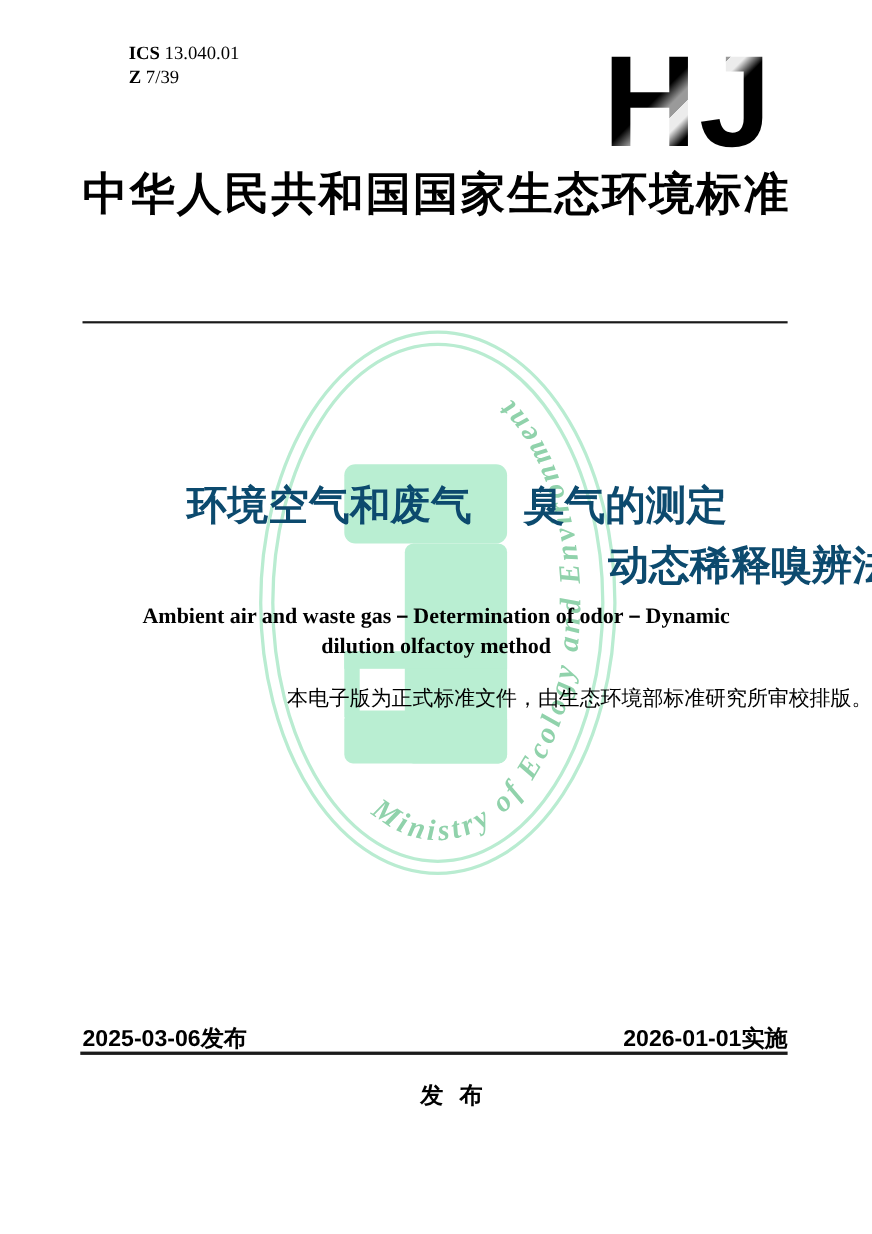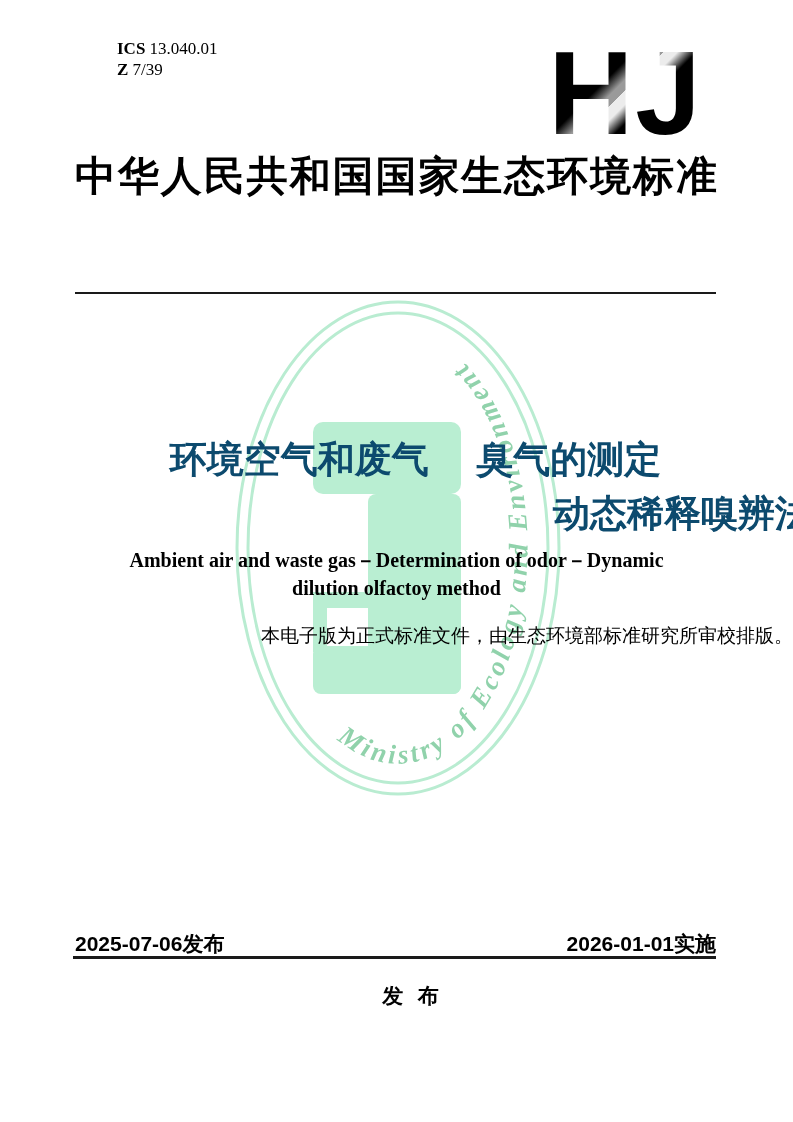--- a/index.html
+++ b/index.html
@@ -127,21 +127,21 @@
 
   <div class="layer title-en">
     <div>Ambient air and waste gas－Determination of odor－Dynamic</div>
     <div>dilution olfactoy method</div>
   </div>
 
   <div class="layer note">本电子版为正式标准文件，由生态环境部标准研究所审校排版。</div>
 
   <div class="layer dates">
     <div>
-      <span>2025-07-06</span><span>发布</span>
+      <span>2025-03-06</span><span>发布</span>
     </div>
     <div>
       <span>2026-01-01</span><span>实施</span>
     </div>
   </div>
 
   <div class="layer rule-bottom"></div>
 
   <div class="layer publisher-row">
     <span class="publish-label">发布</span>

